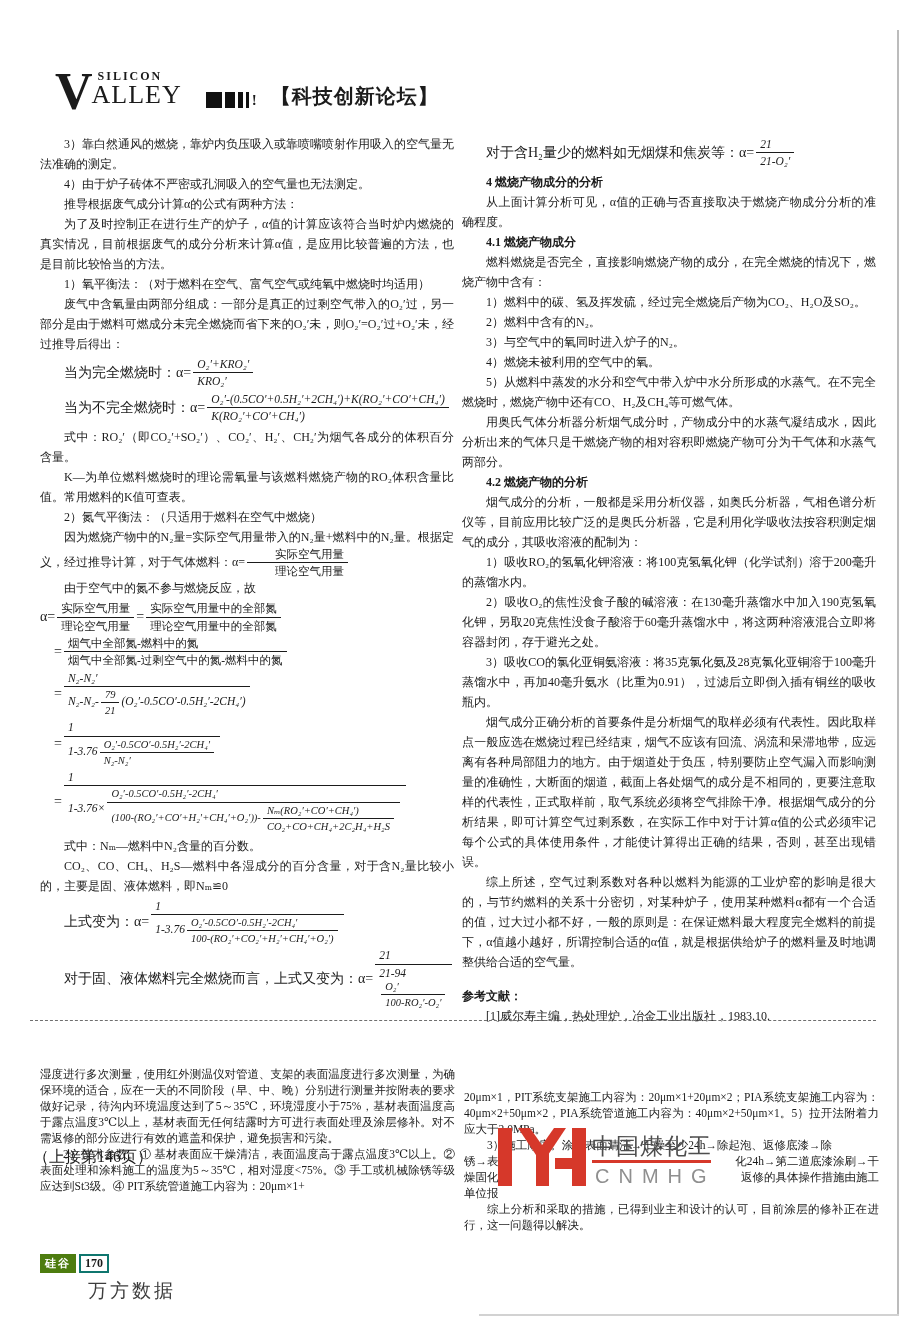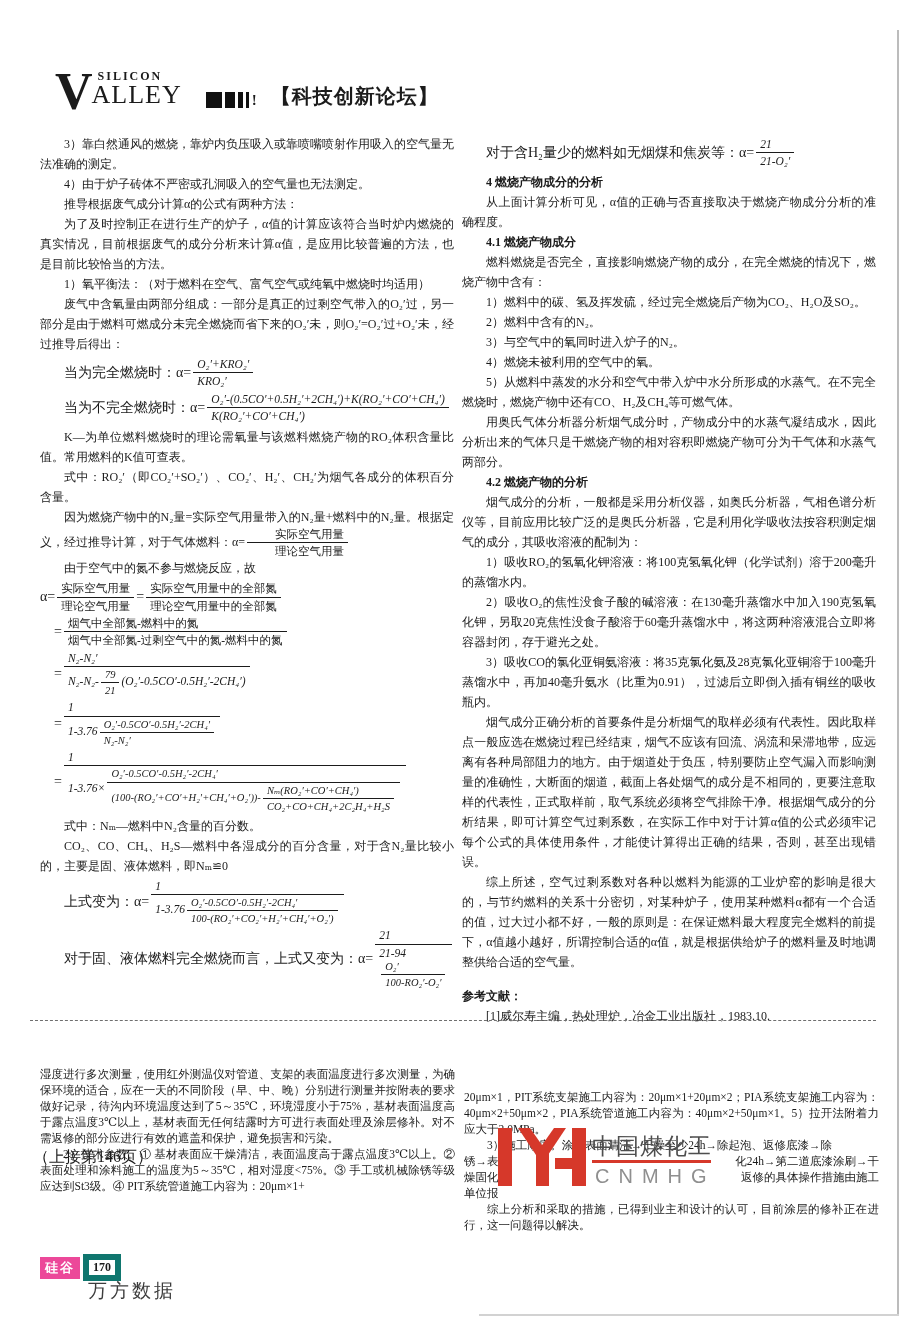--- a/index.html
+++ b/index.html
@@ -44,22 +44,22 @@
   .gapline{display:flex;justify-content:space-between;text-align:left;gap:40px;}
   
   .wm{position:absolute;left:496px;top:1124px;width:235px;height:64px;z-index:6;
       font-family:"Liberation Sans","DejaVu Sans",sans-serif;}
   .wm-logo{position:absolute;left:2px;top:4px;}
   .wm-cn{position:absolute;left:96px;top:7px;font-size:23px;color:#4e4e4e;letter-spacing:1px;white-space:nowrap;}
   .wm-line{position:absolute;left:96px;top:36px;width:119px;height:3px;background:#d6382a;}
   .wm-en{position:absolute;left:99px;top:41px;font-size:20px;color:#8f8f8f;letter-spacing:9px;white-space:nowrap;}
   
   .pfoot{position:absolute;left:40px;top:1254px;display:flex;align-items:center;}
-  .brand-box{background:#ec4899;color:#fff;font-size:13px;font-weight:bold;padding:2px 5px;letter-spacing:2px;}
-  .page-box{border:6px solid #0f766e;font-size:12px;font-weight:bold;padding:0 4px;margin-left:3px;line-height:15px;}
+  .brand-box{background:#4d7c0f;color:#fff;font-size:11px;font-weight:bold;padding:2px 5px;letter-spacing:2px;}
+  .page-box{border:2px solid #0f766e;font-size:12px;font-weight:bold;padding:0 4px;margin-left:3px;line-height:15px;}
   .wanfang{position:absolute;left:88px;top:1278px;font-size:19px;color:#3c3c3c;letter-spacing:3px;
            font-family:"Liberation Sans","DejaVu Sans",sans-serif;}
   
   .edge-r{position:absolute;right:5px;top:30px;height:1285px;width:2px;background:#bcbcbc;}
   .edge-b{position:absolute;right:5px;bottom:4px;width:420px;height:2px;background:#d2d2d2;}
 </style>
 </head>
 <body>
 
 <div class="page">
@@ -99,22 +99,23 @@
     </div>
 
     <div class="fline ind2">
       <span class="flabel">当为不完全燃烧时：α=</span>
       <span class="frac vit">
           <span class="num">O₂′-(0.5CO′+0.5H₂′+2CH₄′)+K(RO₂′+CO′+CH₄′)</span>
           <span class="den">K(RO₂′+CO′+CH₄′)</span>
         </span>
     </div>
 
+    <p class="p">式中：RO₂′（即CO₂′+SO₂′）、CO₂′、H₂′、CH₂′为烟气各成分的体积百分含量。</p>
     <p class="p">K—为单位燃料燃烧时的理论需氧量与该燃料燃烧产物的RO₂体积含量比值。常用燃料的K值可查表。</p>
-    <p class="p">式中：RO₂′（即CO₂′+SO₂′）、CO₂′、H₂′、CH₂′为烟气各成分的体积百分含量。</p>
+    <p class="p">2）氮气平衡法：（只适用于燃料在空气中燃烧）</p>
 
     <p class="p"><span>因为燃烧产物中的N₂量=实际空气用量带入的N₂量+燃料中的N₂量。根据定义，经过推导计算，对于气体燃料：α=</span><span class="frac infrac"><span class="num">实际空气用量</span><span class="den">理论空气用量</span></span></p>
 
     <p class="p">由于空气中的氮不参与燃烧反应，故</p>
 
     <div class="fline">
       <span class="flabel">α=</span>
       <span class="frac">
           <span class="num">实际空气用量</span>
           <span class="den">理论空气用量</span>

